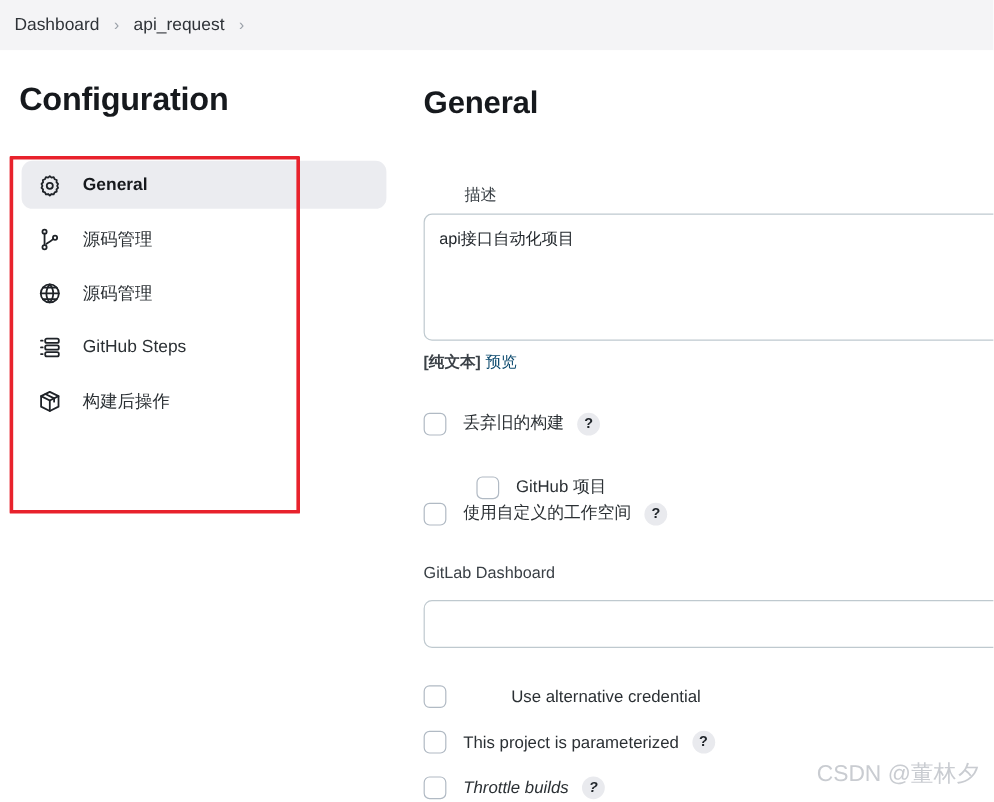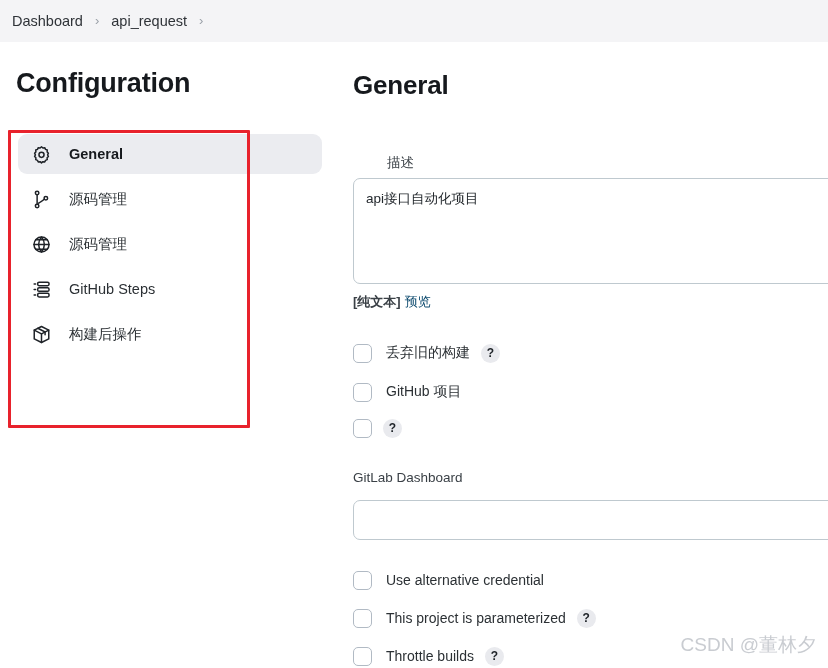--- a/index.html
+++ b/index.html
@@ -315,45 +315,46 @@
     <div class="plain-row">
       <span class="plain-text">[纯文本]</span><a class="preview-link">预览</a>
     </div>
 
     <div class="cb-row" style="top:300px;">
       <span class="cbox"></span>
       <span class="cb-label">丢弃旧的构建</span>
       <span class="help-badge">?</span>
     </div>
 
-    <div class="cb-row" style="top:339px;">
+    <div class="cb-row" style="top:353px;margin-left:44px;">
       <span class="cbox"></span>
       <span class="cb-label">GitHub 项目</span>
     </div>
 
     <div class="cb-row" style="top:375px;">
       <span class="cbox"></span>
+      <span class="cb-label">使用自定义的工作空间</span>
       <span class="help-badge">?</span>
     </div>
 
     <div class="field-label" style="left:13px; top:428px;">GitLab Dashboard</div>
     <input class="gitlab-input" type="text" value="" style="">
 
-    <div class="cb-row" style="top:527px;">
+    <div class="cb-row" style="top:527px;gap:40px;">
       <span class="cbox"></span>
       <span class="cb-label">Use alternative credential</span>
     </div>
 
     <div class="cb-row" style="top:565px;">
       <span class="cbox"></span>
       <span class="cb-label">This project is parameterized</span>
       <span class="help-badge">?</span>
     </div>
 
-    <div class="cb-row" style="top:603px;">
+    <div class="cb-row" style="top:603px;font-style:italic;">
       <span class="cbox"></span>
       <span class="cb-label">Throttle builds</span>
       <span class="help-badge">?</span>
     </div>
 
   </div>
 
   <div class="watermark">CSDN @董林夕</div>
 
 </div>

